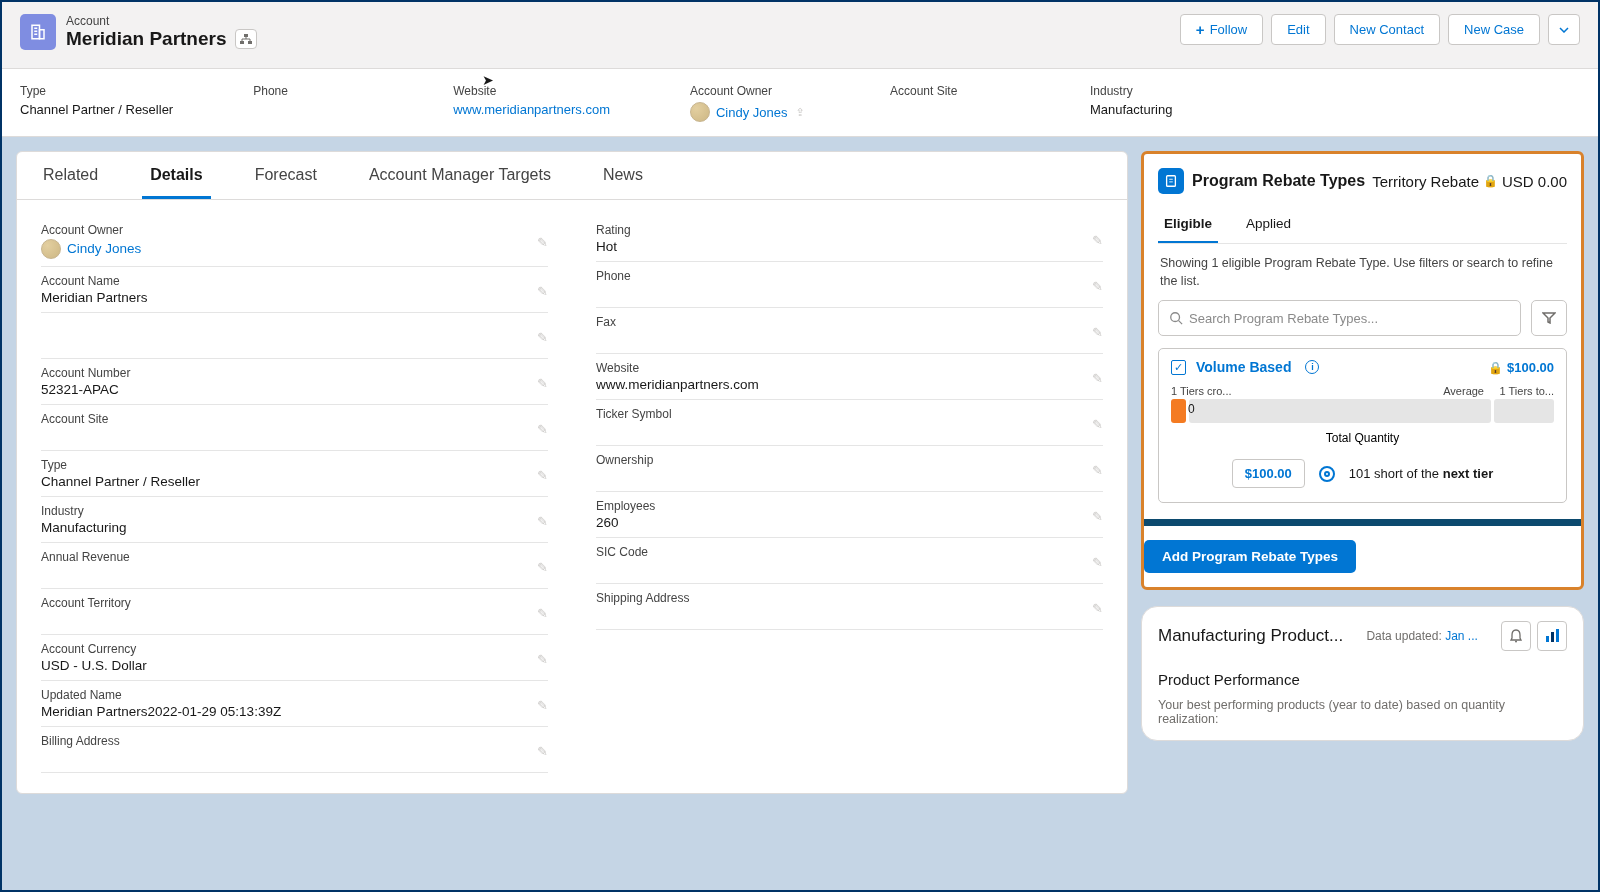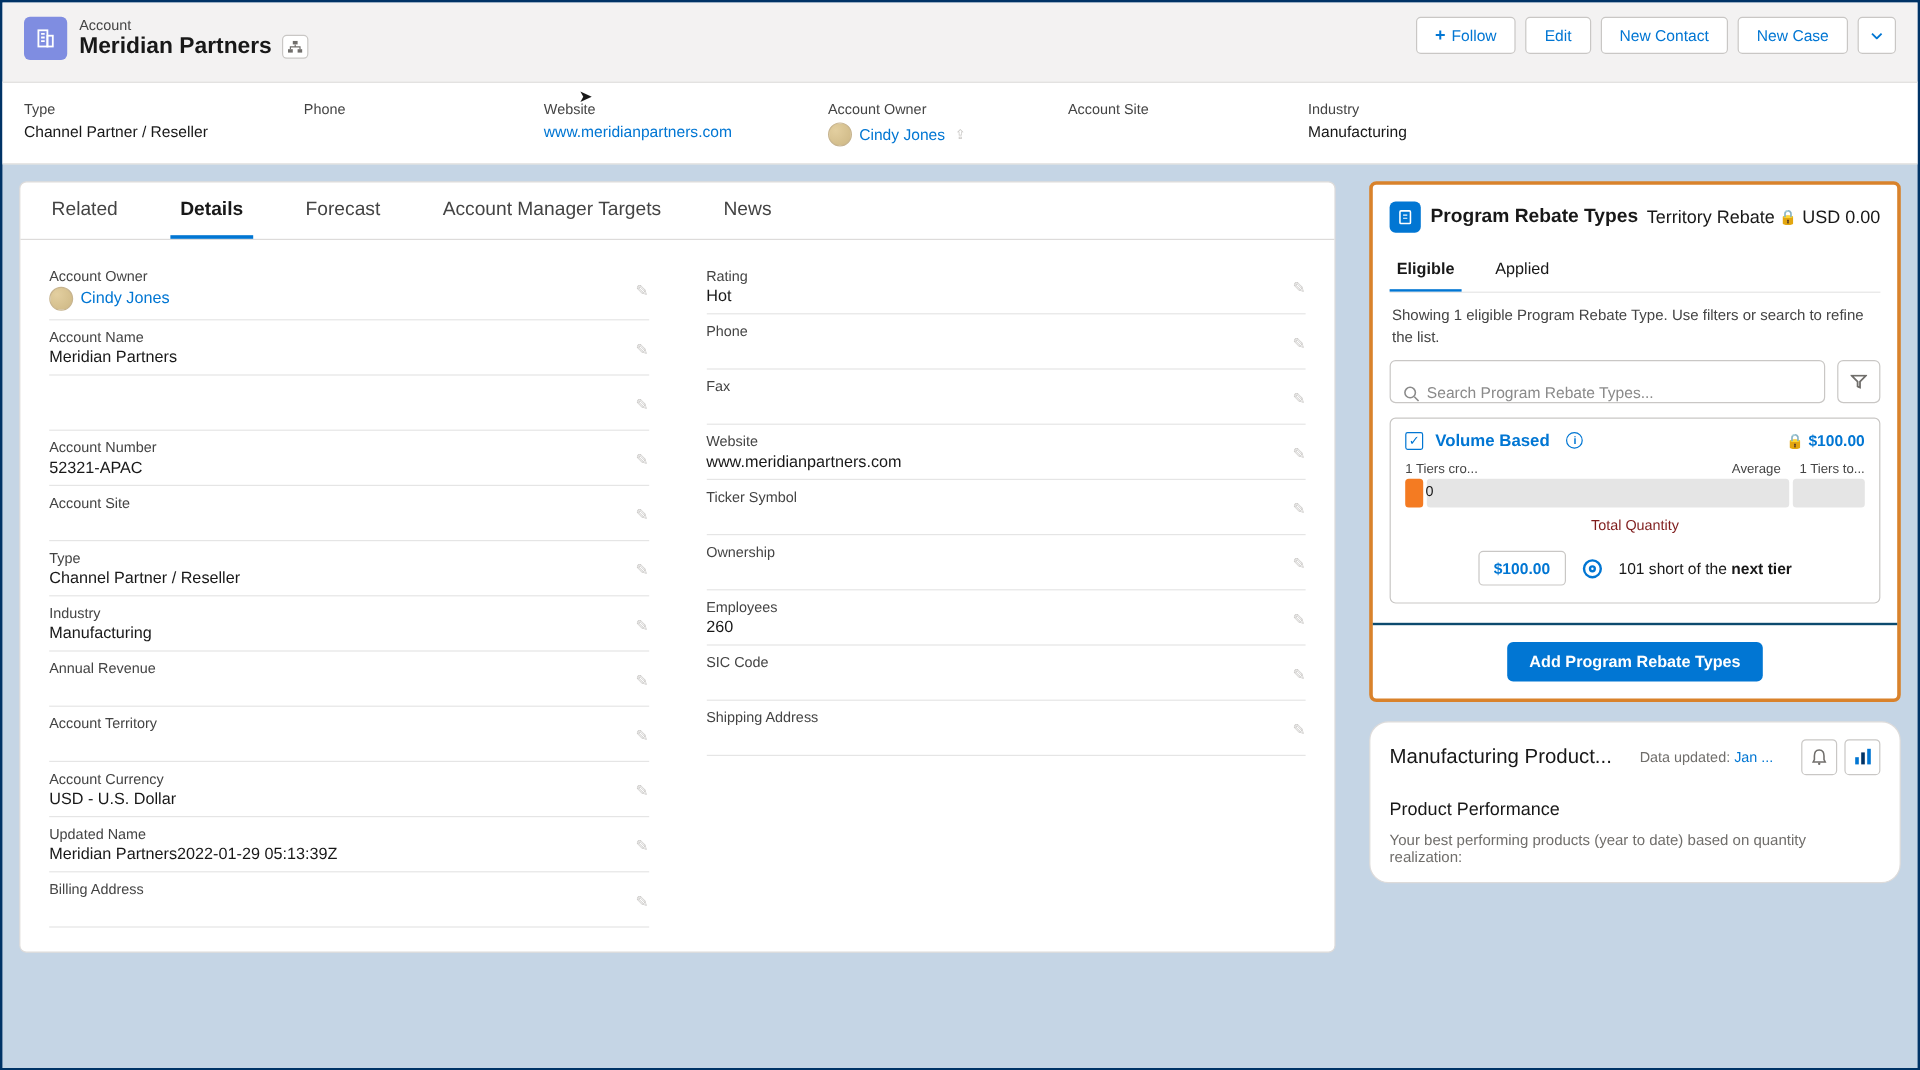--- a/index.html
+++ b/index.html
@@ -54,21 +54,21 @@
 .hf-value { font-size: 13px; color: #181818; }
 .link { color: #0176d3; cursor: pointer; }
 .owner-inline { display: flex; align-items: center; gap:6px; }
 .avatar {
   width: 20px; height: 20px; border-radius: 50%;
   background: radial-gradient(circle at 30% 30%, #e3cfa0, #cdb784);
   border: 1px solid #c7b48f; display:inline-block;
 }
 .share-icon { color:#c9c7c5; font-size:11px; margin-left:2px; }
 
-.main-wrap { display: flex; padding: 14px; gap: 28px; }
+.main-wrap { display: flex; padding: 14px; gap: 13px; }
 .left-panel, .right-panel { background: transparent; }
 .left-panel { flex: 1 1 auto; }
 .card { background: #fff; border: 1px solid #dddbda; border-radius: 6px; }
 
 .tabs { display: flex; border-bottom: 1px solid #dddbda; padding: 0 18px; }
 .tab { padding: 14px 8px 12px 8px; margin-right: 36px; font-size: 16px; color: #444; cursor: pointer; border-bottom: 3px solid transparent; }
 .tab.active { color:#181818; font-weight:700; border-bottom-color: #0176d3; }
 
 .details-body { padding: 18px 24px; }
 .detail-grid { display: flex; gap: 48px; }
@@ -95,21 +95,21 @@
 .rebate-title { font-size: 16px; font-weight:700; }
 .rebate-summary { font-size: 15px; color:#181818; display:flex; align-items:center; gap:4px; }
 .lock { color:#706e6b; font-size:12px; }
 .rebate-tabs { display:flex; border-bottom:1px solid #e5e5e5; padding-top:4px; }
 .r-tab { padding: 8px 6px 10px 6px; margin-right: 22px; font-size: 13.5px; cursor:pointer; border-bottom: 2px solid transparent; }
 .r-tab.active { font-weight:700; border-bottom-color:#0176d3; }
 .r-desc { font-size: 12.5px; color:#444; padding: 10px 2px; line-height: 1.45; }
 .r-search-row { display:flex; gap:10px; margin-bottom:12px; }
 .r-search {
   flex:1; border:1px solid #c9c7c5; border-radius:5px;
-  display:flex; align-items:flex-end; padding:0 10px; height:36px; color:#706e6b;
+  display:flex; align-items:center; padding:0 10px; height:36px; color:#706e6b;
 }
 .r-search input { border:none; outline:none; flex:1; font-size:13px; color:#181818; margin-left:6px; }
 .r-search input::placeholder { color:#8a8a8a; }
 .filter-btn { width:36px; height:36px; border:1px solid #c9c7c5; border-radius:5px; background:#fff; display:flex; align-items:center; justify-content:center; cursor:pointer; color:#706e6b; }
 
 .rebate-item { border:1px solid #c9c7c5; border-radius:5px; margin-bottom:16px; padding: 10px 12px 14px 12px; }
 .ri-head { display:flex; align-items:center; justify-content:space-between; margin-bottom: 10px; }
 .ri-left { display:flex; align-items:center; gap:10px; }
 .ri-check { width:15px; height:15px; border:1px solid #0176d3; border-radius:2px; display:flex; align-items:center; justify-content:center; color:#0176d3; font-size:11px; }
 .ri-name { color:#0176d3; font-weight:700; font-size:14px; }
@@ -117,28 +117,28 @@
 .ri-amt { color:#0176d3; font-weight:600; }
 .progress-labels { display:flex; font-size:11px; color:#444; margin-bottom:2px; }
 .pl-a { flex:0 0 auto; width: 70px; white-space:nowrap; overflow:hidden; text-overflow:ellipsis; }
 .pl-b { flex:1; text-align:right; }
 .pl-c { flex:0 0 auto; width: 70px; text-align:right; white-space:nowrap; overflow:hidden; text-overflow:ellipsis; }
 .progress-track { display:flex; height:24px; gap:3px; }
 .pt-a { width: 15px; background:#f47b22; border-radius:3px; position:relative; }
 .pt-a::after { content: attr(data-val); position:absolute; left: 17px; top:3px; font-size:12px; color:#181818; }
 .pt-b { flex:1; background:#e5e5e5; border-radius:3px; }
 .pt-c { width:60px; background:#e5e5e5; border-radius:3px; }
-.tq { text-align:center; font-size:12px; color:#7f1d1d; margin:8px 0 14px 0; }
+.tq { text-align:center; font-size:12px; color:#000000; margin:8px 0 14px 0; }
 .tier-row { display:flex; align-items:center; justify-content:center; gap:14px; }
 .tier-amt { border:1px solid #c9c7c5; border-radius:4px; padding:6px 12px; color:#0176d3; font-weight:600; font-size:13px; }
 .target-ico { width:16px; height:16px; border:2px solid #0176d3; border-radius:50%; position:relative; }
 .target-ico::after { content:""; position:absolute; inset:3px; border:2px solid #0176d3; border-radius:50%; }
 .shorttext { font-size:13px; color:#181818; }
 .shorttext b { font-weight:700; }
-.add-bar { border-top:2px solid #0c4a6e; padding: 14px 0; display:flex; justify-content:center; margin: 0 -14px; }
+.add-bar { border-top:7px solid #0c4a6e; padding: 14px 0; display:flex; margin: 0 -14px; }
 .btn-primary { background:#0176d3; color:#fff; border:none; border-radius:5px; padding:9px 18px; font-size:13.5px; font-weight:600; cursor:pointer; }
 
 .prod-card { background:#fff; border:1px solid #dddbda; border-radius:16px; padding:14px 16px; }
 .prod-top { display:flex; align-items:center; justify-content:space-between; margin-bottom:20px; }
 .prod-title { font-size:17px; font-weight:400; color:#181818; max-width:200px; white-space:nowrap; overflow:hidden; text-overflow:ellipsis;}
 .prod-meta { font-size:12px; color:#706e6b; }
 .prod-meta .link { font-size:12px; }
 .prod-top-icons { display:flex; gap:6px; }
 .sq-btn { width:30px; height:30px; border:1px solid #c9c7c5; border-radius:4px; display:flex; align-items:center; justify-content:center; cursor:pointer; }
 .bars-svg { width:16px; height:16px; }

